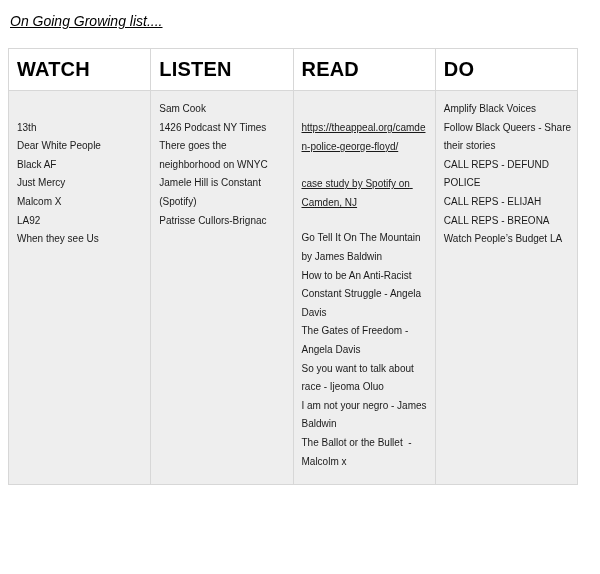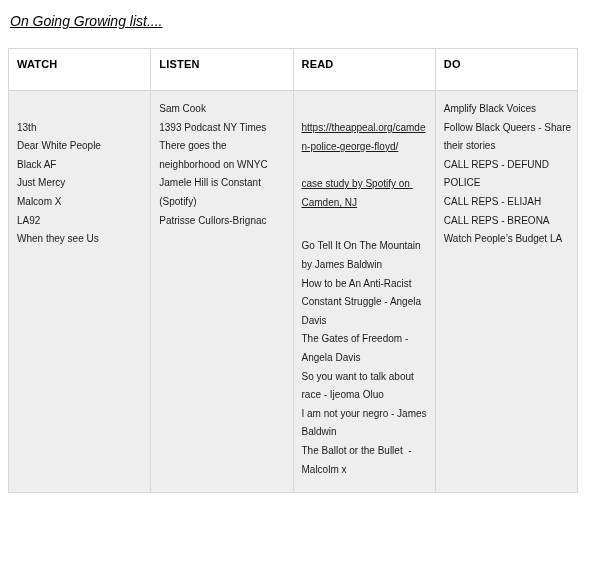--- a/index.html
+++ b/index.html
@@ -33,21 +33,21 @@
     table-layout: fixed;
     width: 570px;
   }
   table.grid col { width: 25%; }
   table.grid th {
     box-sizing: border-box;
     border: 1px solid var(--border, #d7d7d7);
     background: var(--header-bg, #ffffff);
     text-align: left;
     vertical-align: top;
-    font-size: 11px;
+    font-size: 20px;
     font-weight: 700;
     letter-spacing: 0.2px;
     color: var(--heading-text, #000000);
     padding: 9px 4px 0 8px;
     height: 42px;
   }
   table.grid td {
     box-sizing: border-box;
     border: 1px solid var(--border, #d7d7d7);
     background: var(--row-bg, #eeeeee);
@@ -62,21 +62,21 @@
     white-space: pre-wrap;
     overflow-wrap: break-word;
   }
   a.item {
     display: block;
     color: var(--link, #1a1a1a);
     text-decoration: underline;
     margin-top: 19px;
   }
   .watch-items { padding-top: 18.6px; }
-  .books { margin-top: 25px; }
+  .books { margin-top: 17px; }
 </style>
 </head>
 <body>
 
 <div class="page">
 
   <div class="doc-title">On Going Growing list....</div>
 
   <table class="grid">
     <colgroup>
@@ -104,21 +104,21 @@
               <div class="item">Just Mercy</div>
               <div class="item">Malcom X</div>
               <div class="item">LA92</div>
               <div class="item">When they see Us</div>
             </div>
         </td>
         <td>
           <div>
 
           <div class="item">Sam Cook</div>
-              <div class="item">1393 Podcast NY Times</div>
+              <div class="item">1426 Podcast NY Times</div>
               <div class="item">There goes the neighborhood on WNYC</div>
               <div class="item">Jamele Hill is Constant (Spotify)</div>
               <div class="item">Patrisse Cullors-Brignac</div>
             </div>
         </td>
         <td>
           <div>
 
           <a class="item" href="#">https://theappeal.org/camden-police-george-floyd/</a>
               <a class="item" href="#">case study by Spotify on Camden, NJ</a>

